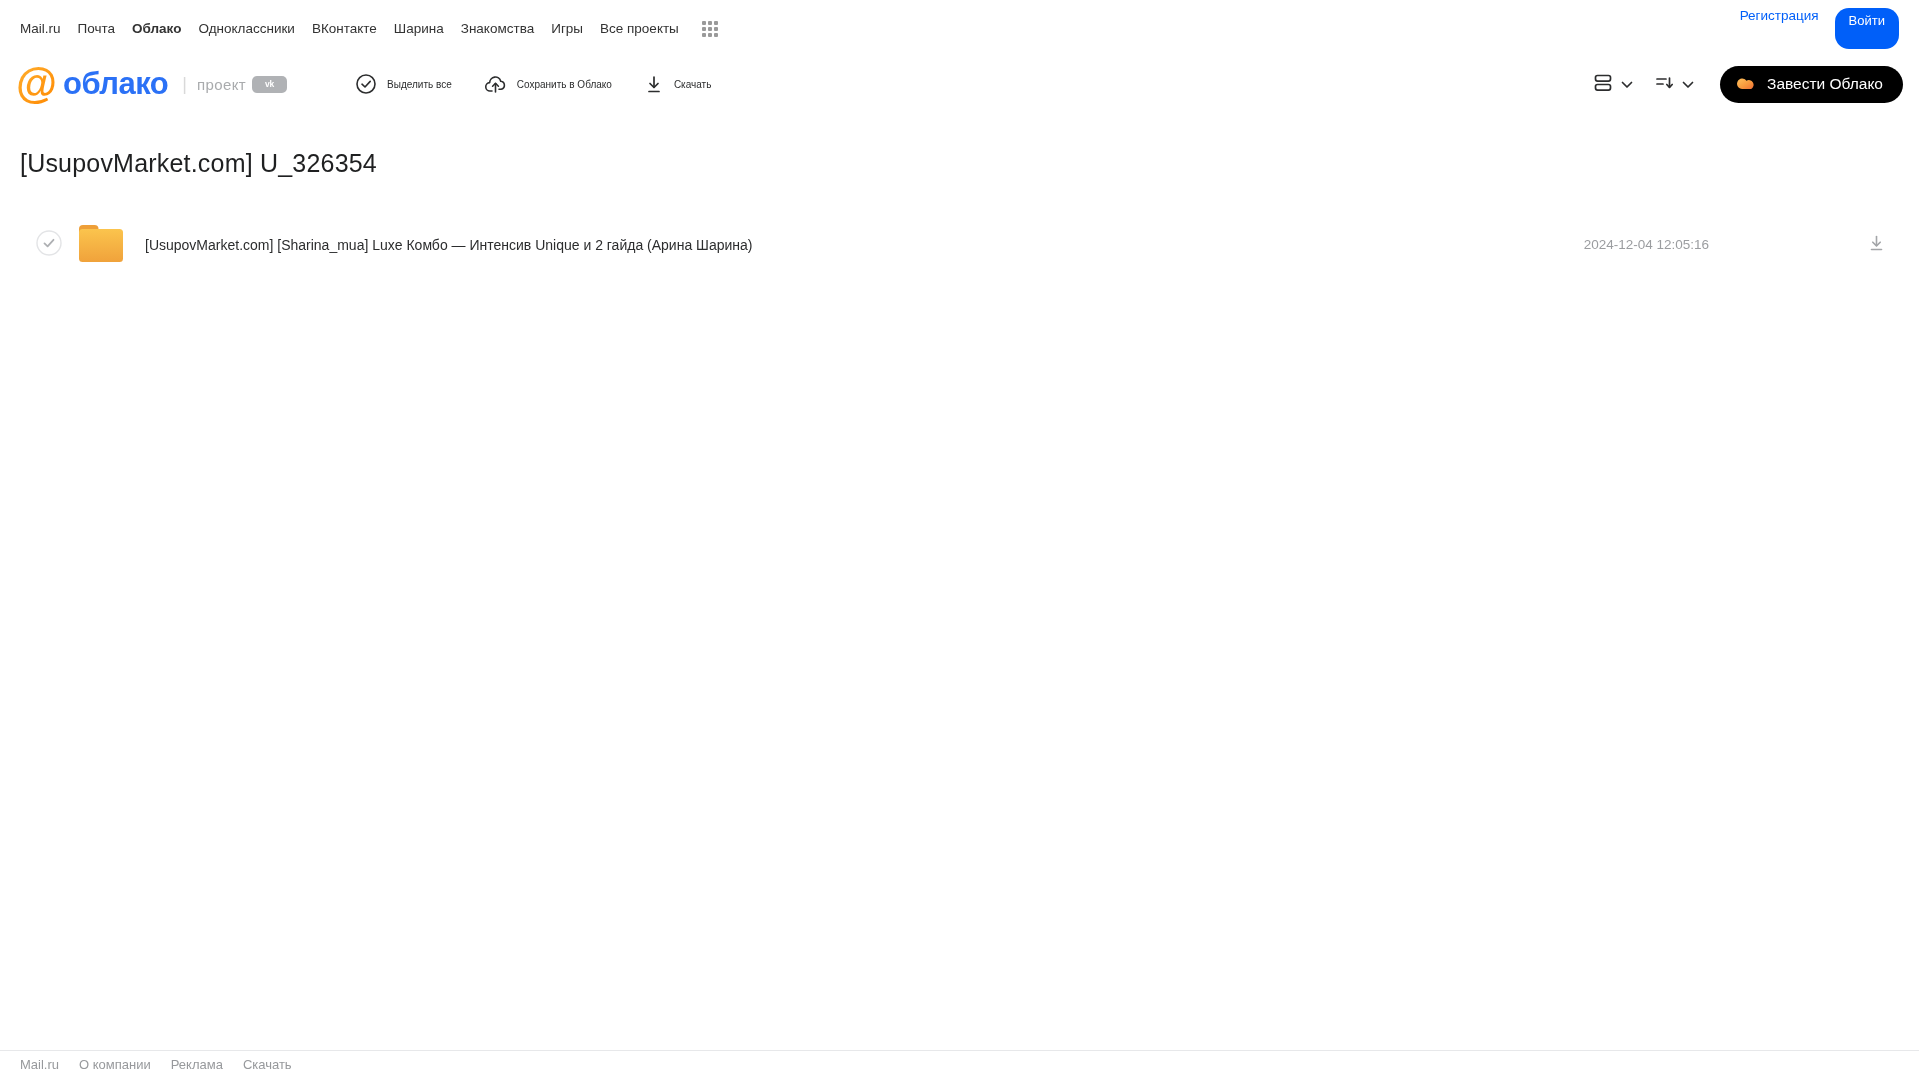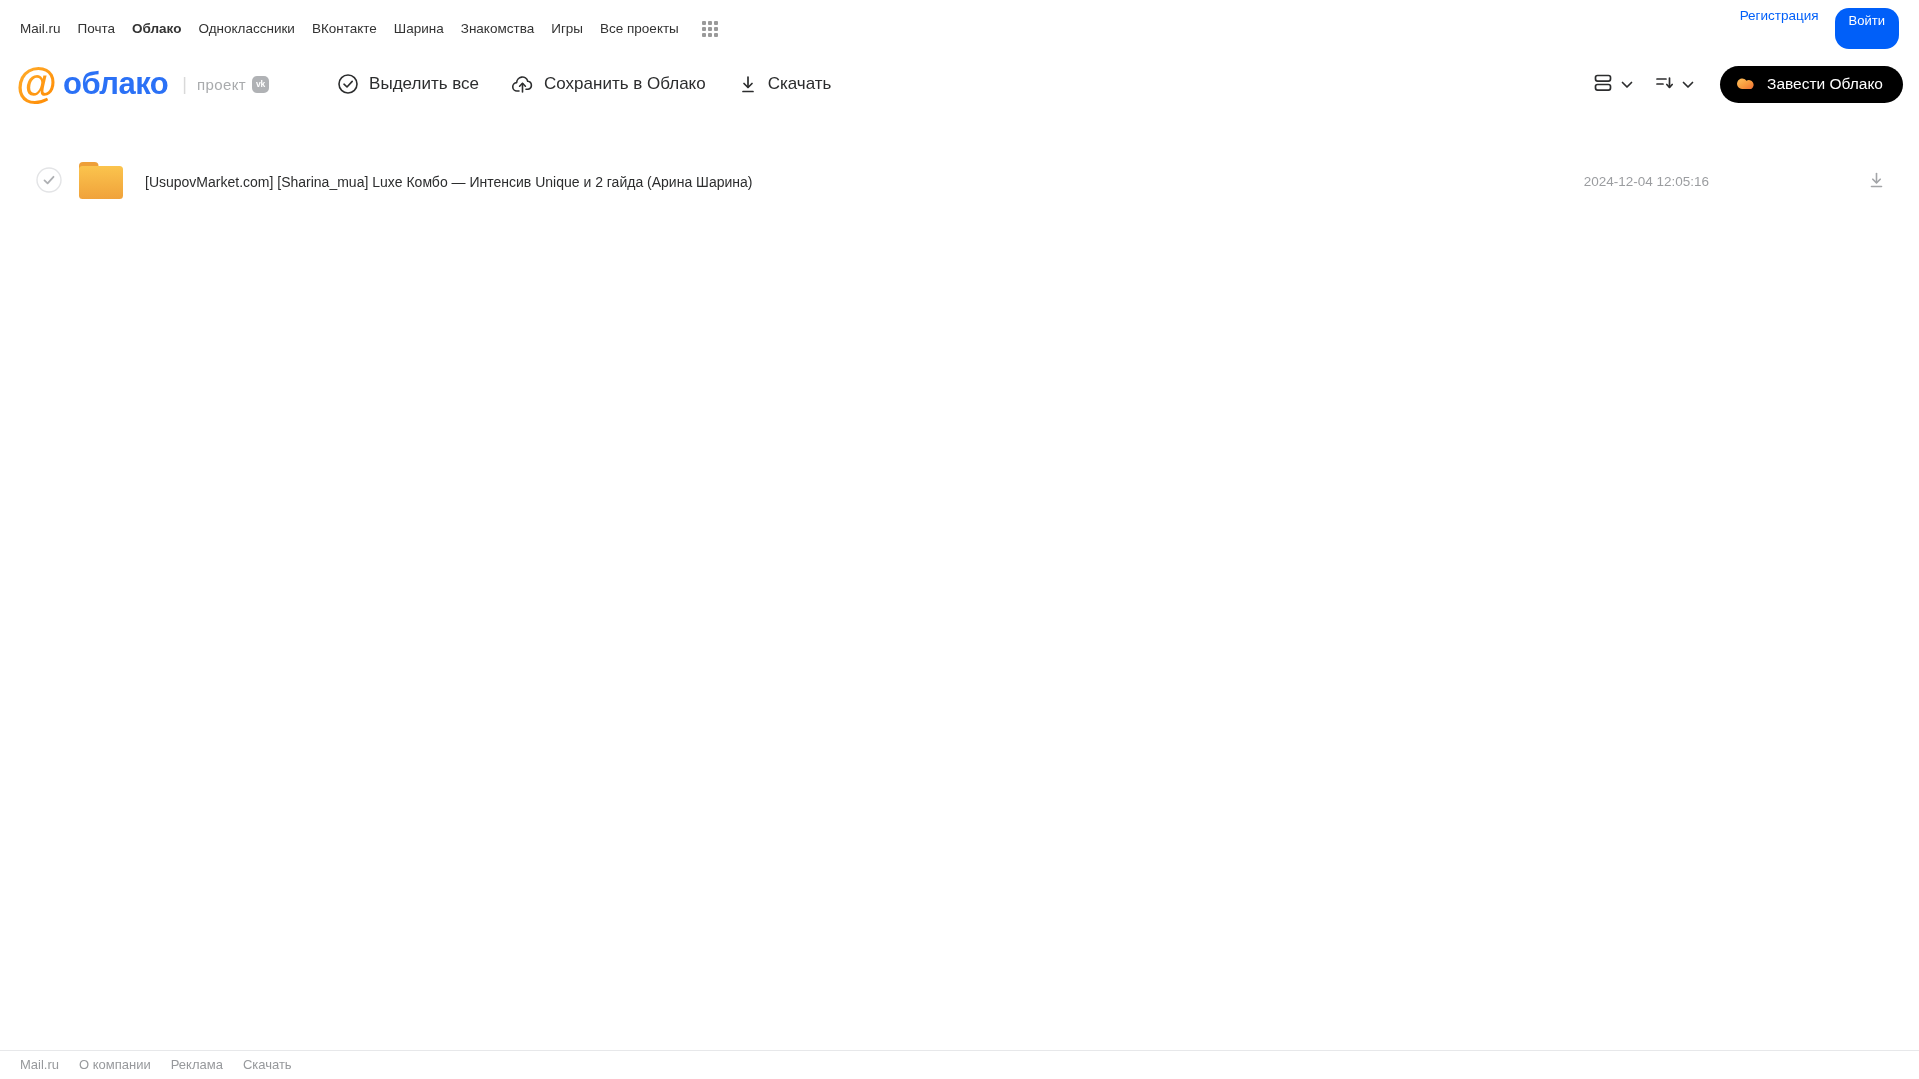--- a/index.html
+++ b/index.html
@@ -44,29 +44,29 @@
     font-size:42px; font-weight:700; line-height:40px;
   }
   .logo-name {
     color:#2B71F6; font-size:31px; font-weight:700; letter-spacing:-0.5px;
     margin-left:6px;
   }
   .logo-divider { color:#d9d9d9; font-size:18px; margin:0 10px 0 14px; font-weight:300; }
   .logo-project { color:#a9abad; font-size:15px; letter-spacing:0.4px; }
   .vk-badge {
     display:inline-flex; align-items:center; justify-content:center;
-    width:17px; height:17px; border-radius:5px; background:#b0b2b5;
+    width:35px; height:17px; border-radius:5px; background:#b0b2b5;
     color:#fff; font-size:8.5px; font-weight:700; margin-left:6px;
     text-transform:lowercase;
   }
   .toolbar { display:flex; align-items:center; gap:32px; margin-left:68px; }
   .toolbar-btn {
     display:flex; align-items:center; gap:10px;
     background:none; border:none; cursor:pointer;
-    font-family:inherit; font-size:17px; color:#2c2d2e;
+    font-family:inherit; font-size:10px; color:#2c2d2e;
   }
   .toolbar-btn svg { display:block; }
   .header-right { margin-left:auto; display:flex; align-items:center; gap:14px; }
   .icon-btn {
     display:flex; align-items:center; gap:7px;
     background:none; border:none; cursor:pointer; color:#2c2d2e; padding:4px;
   }
   .create-cloud-btn {
     display:flex; align-items:center; gap:9px;
     background:#000000; color:#fff; border:none; cursor:pointer;
@@ -217,20 +217,21 @@
           </defs>
           <path d="M6.2 15 a5.2 5.2 0 1 1 4.2-8.3 a4.6 4.6 0 1 1 4.8 8.3 z" fill="url(#cl)"></path>
         </svg>
       </span>
       <span>Завести Облако</span>
     </button>
   </div>
 </div>
 
 <div class="content">
+  <h1 class="page-title">[UsupovMarket.com] U_326354</h1>
 
   <div class="file-row">
     <span class="row-checkbox">
       <svg width="26" height="26" viewBox="0 0 26 26">
         <circle cx="13" cy="13" r="12" fill="#ffffff" stroke="#e3e4e6" stroke-width="1.4"></circle>
         <path d="M8.5 13.4 L11.6 16.3 L17.5 9.8" fill="none" stroke="#aeb0b3" stroke-width="1.8" stroke-linecap="round" stroke-linejoin="round"></path>
       </svg>
     </span>
     <span class="folder-icon">
       <svg width="46" height="41" viewBox="0 0 46 41">

